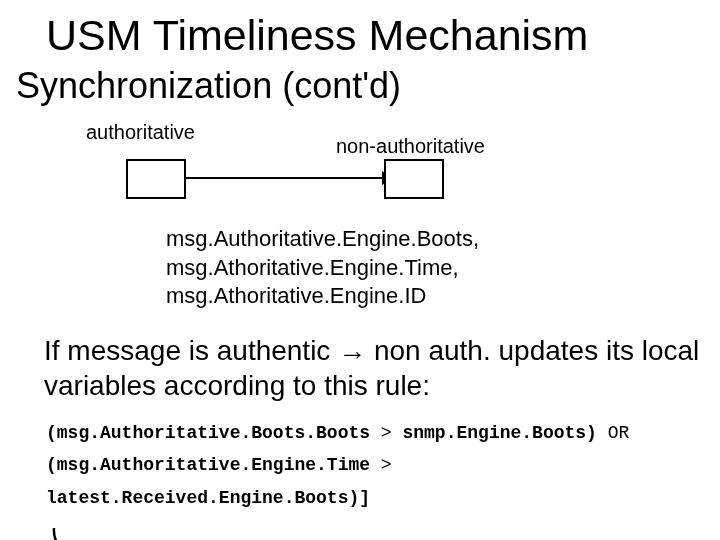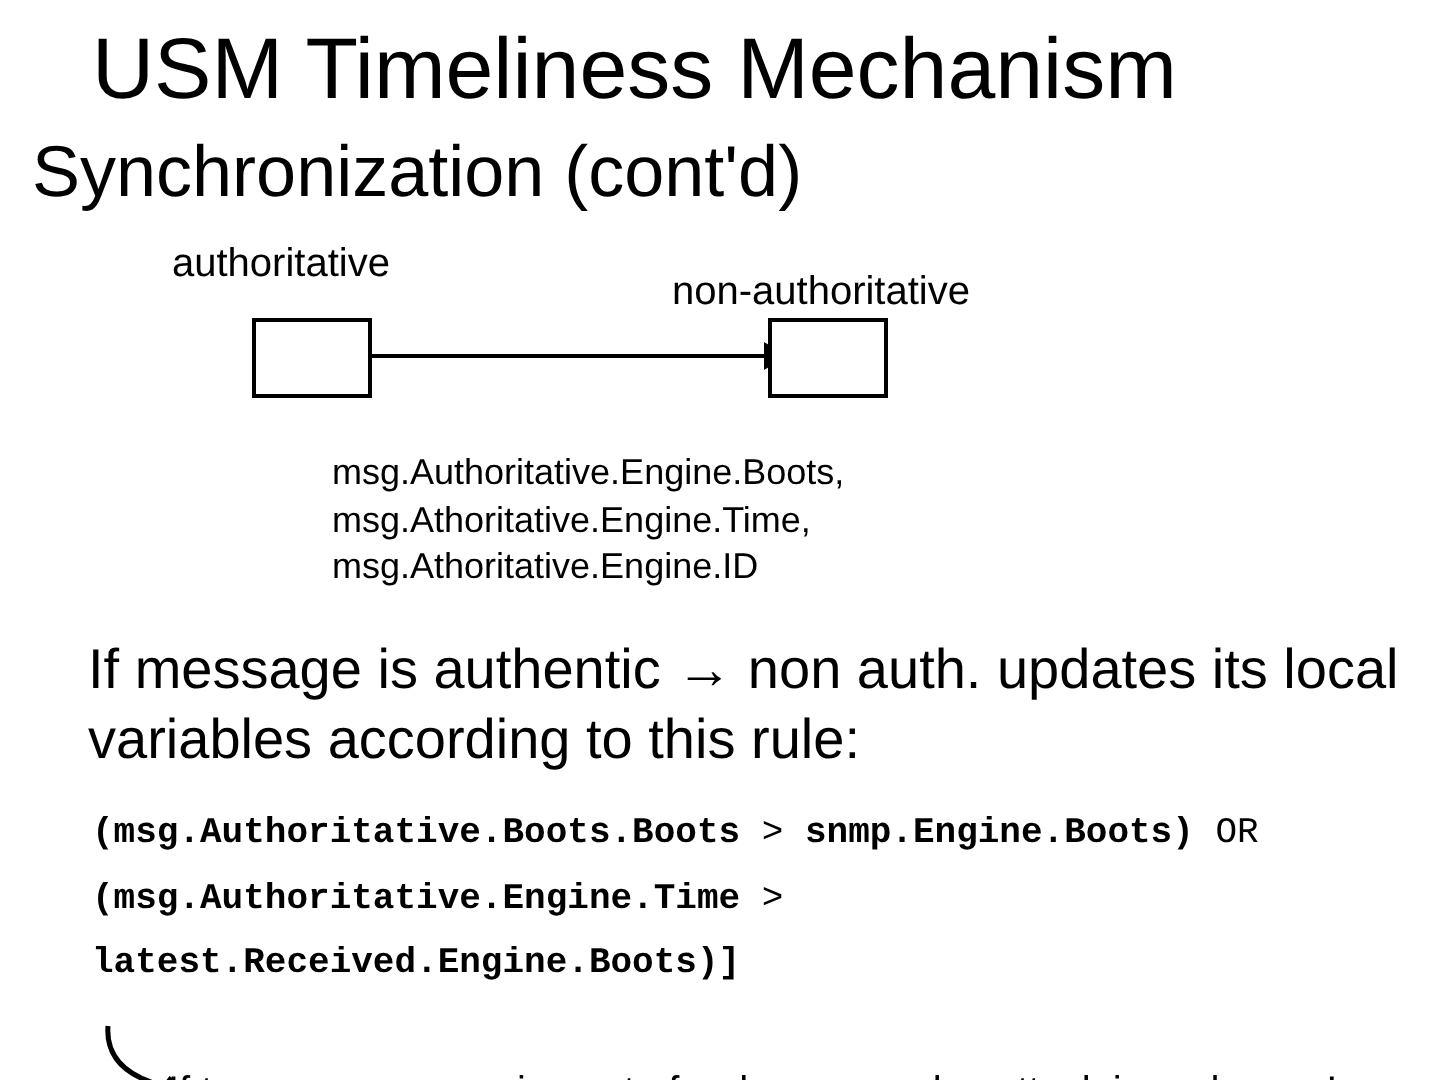--- a/index.html
+++ b/index.html
@@ -70,21 +70,21 @@
     left: 256px;
     top: 20px;
     width: 0; height: 0;
     border-top: 7px solid transparent;
     border-bottom: 7px solid transparent;
     border-left: 12px solid #000;
   }
   .msg-block {
     margin-left: 150px;
     font-family: Verdana, Geneva, sans-serif;
-    font-size: 18px;
+    font-size: 22px;
     line-height: 1.3;
     margin-bottom: 22px;
   }
   .body-text {
     font-size: 28px;
     line-height: 1.25;
     margin: 0 0 14px 28px;
   }
   .arrow-glyph {
     font-family: Arial, sans-serif;

